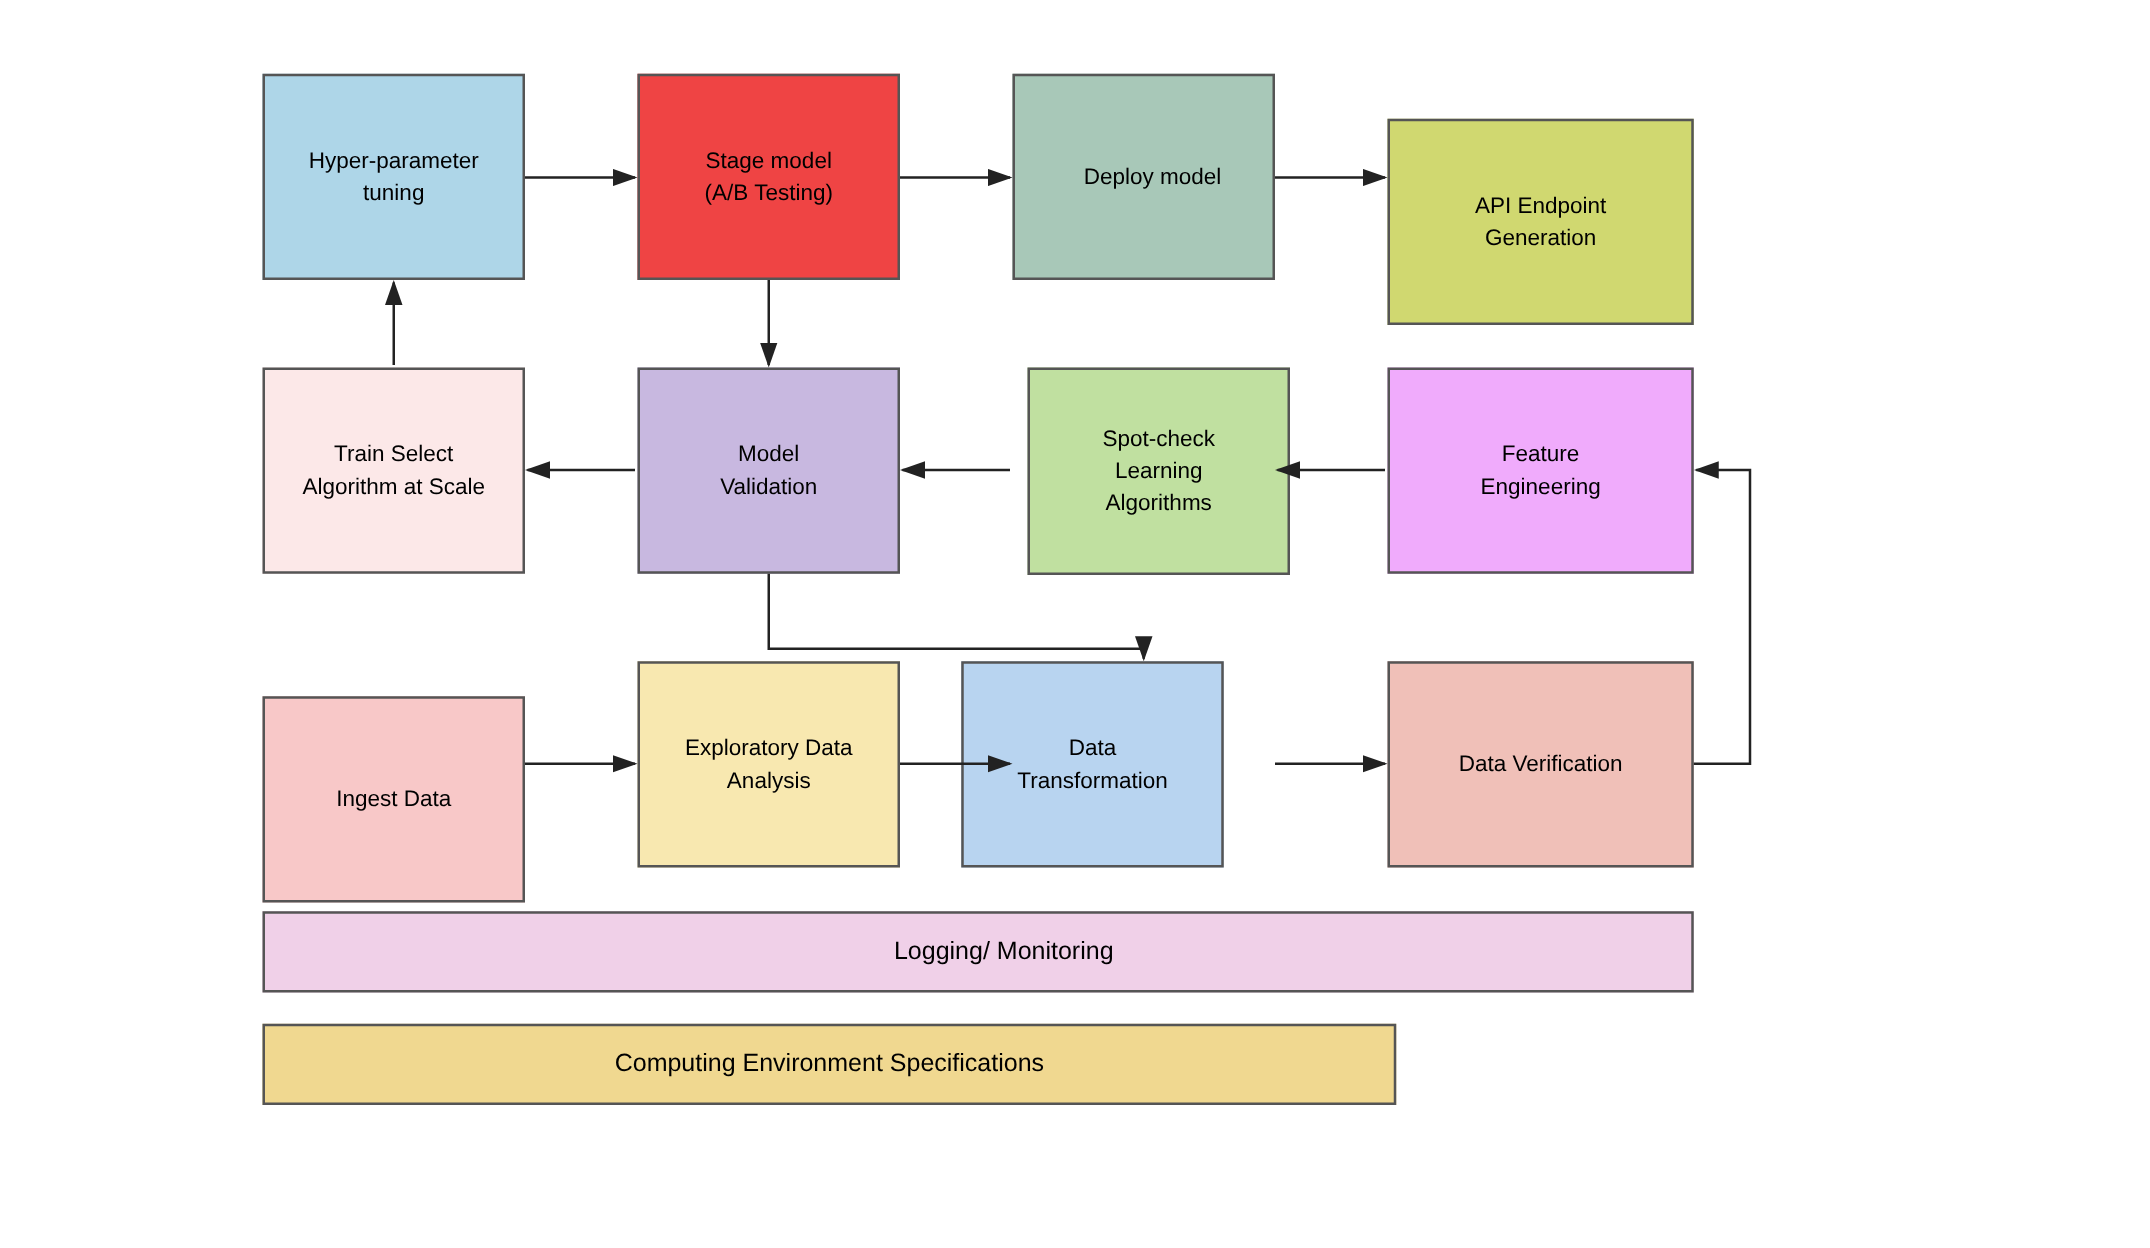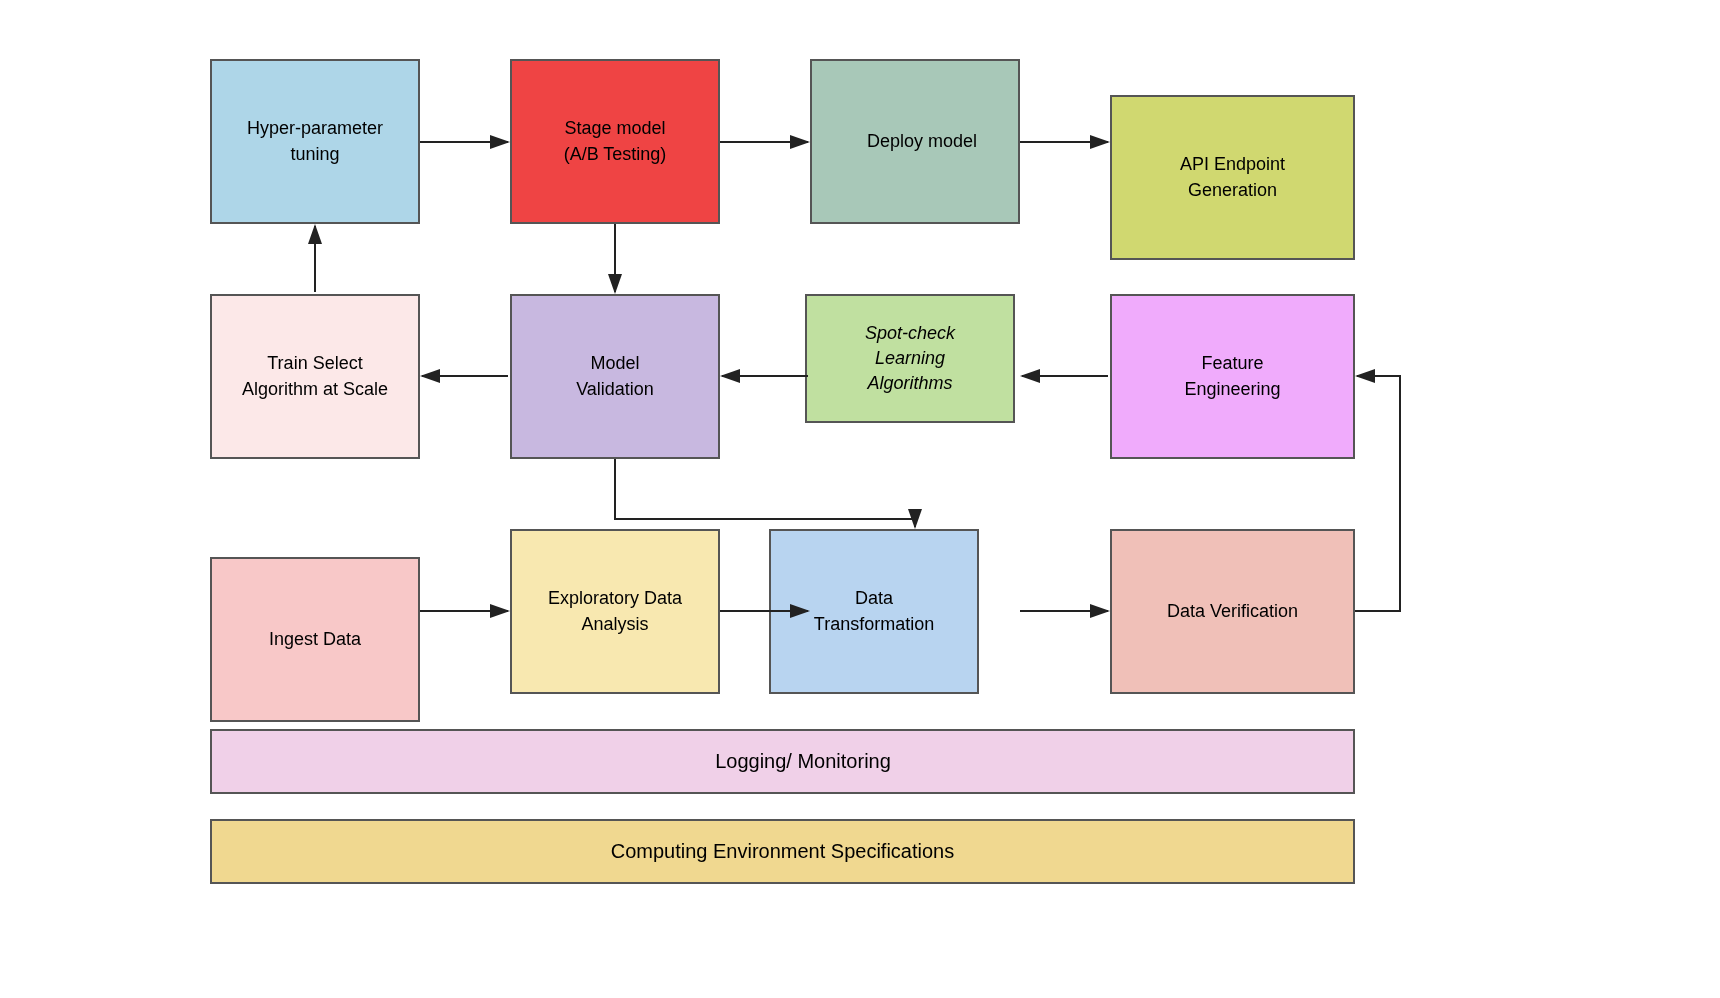--- a/index.html
+++ b/index.html
@@ -31,42 +31,42 @@
       line-height: 1.4;
     }
     
     .node-hyper { background: #aed6e8; left: 100px; top: 30px; width: 210px; height: 165px; }
     .node-stage { background: #ef4444; left: 400px; top: 30px; width: 210px; height: 165px; }
     .node-deploy { background: #a8c8b8; left: 700px; top: 30px; width: 210px; height: 165px; padding-left: 24px; }
     .node-api { background: #d0d870; left: 1000px; top: 30px; width: 245px; height: 165px; margin-top: 36px; }
     
     .node-train { background: #fce8e8; left: 100px; top: 265px; width: 210px; height: 165px; }
     .node-model { background: #c8b8e0; left: 400px; top: 265px; width: 210px; height: 165px; }
-    .node-spotcheck { background: #c0e0a0; left: 695px; top: 265px; width: 210px; height: 129px; font-style: italic; }
+    .node-spotcheck { background: #c0e0a0; left: 712px; top: 265px; width: 210px; height: 166px; }
     .node-feature { background: #f0abfc; left: 1000px; top: 265px; width: 245px; height: 165px; }
     
     .node-ingest { background: #f8c8c8; left: 100px; top: 528px; width: 210px; height: 165px; }
     .node-eda { background: #f8e8b0; left: 400px; top: 500px; width: 210px; height: 165px; }
     .node-datatransform { background: #b8d4f0; left: 659px; top: 500px; width: 210px; height: 165px; }
     .node-dataverif { background: #f0c0b8; left: 1000px; top: 500px; width: 245px; height: 165px; }
     
     .bar-logging {
       position: absolute;
       left: 100px; top: 700px;
       width: 1145px; height: 65px;
       background: #f0d0e8;
       border: 2px solid #555;
       display: flex; align-items: center; justify-content: center;
       font-size: 20px;
       padding-left: 41px;
     }
     .bar-computing {
       position: absolute;
       left: 100px; top: 790px;
-      width: 1145px; height: 65px;
+      width: 907px; height: 65px;
       background: #f0d890;
       border: 2px solid #555;
       display: flex; align-items: center; justify-content: center;
       font-size: 20px;
     }
 
     
     .arrows-svg {
       position: absolute;
       top: 0; left: 0;

